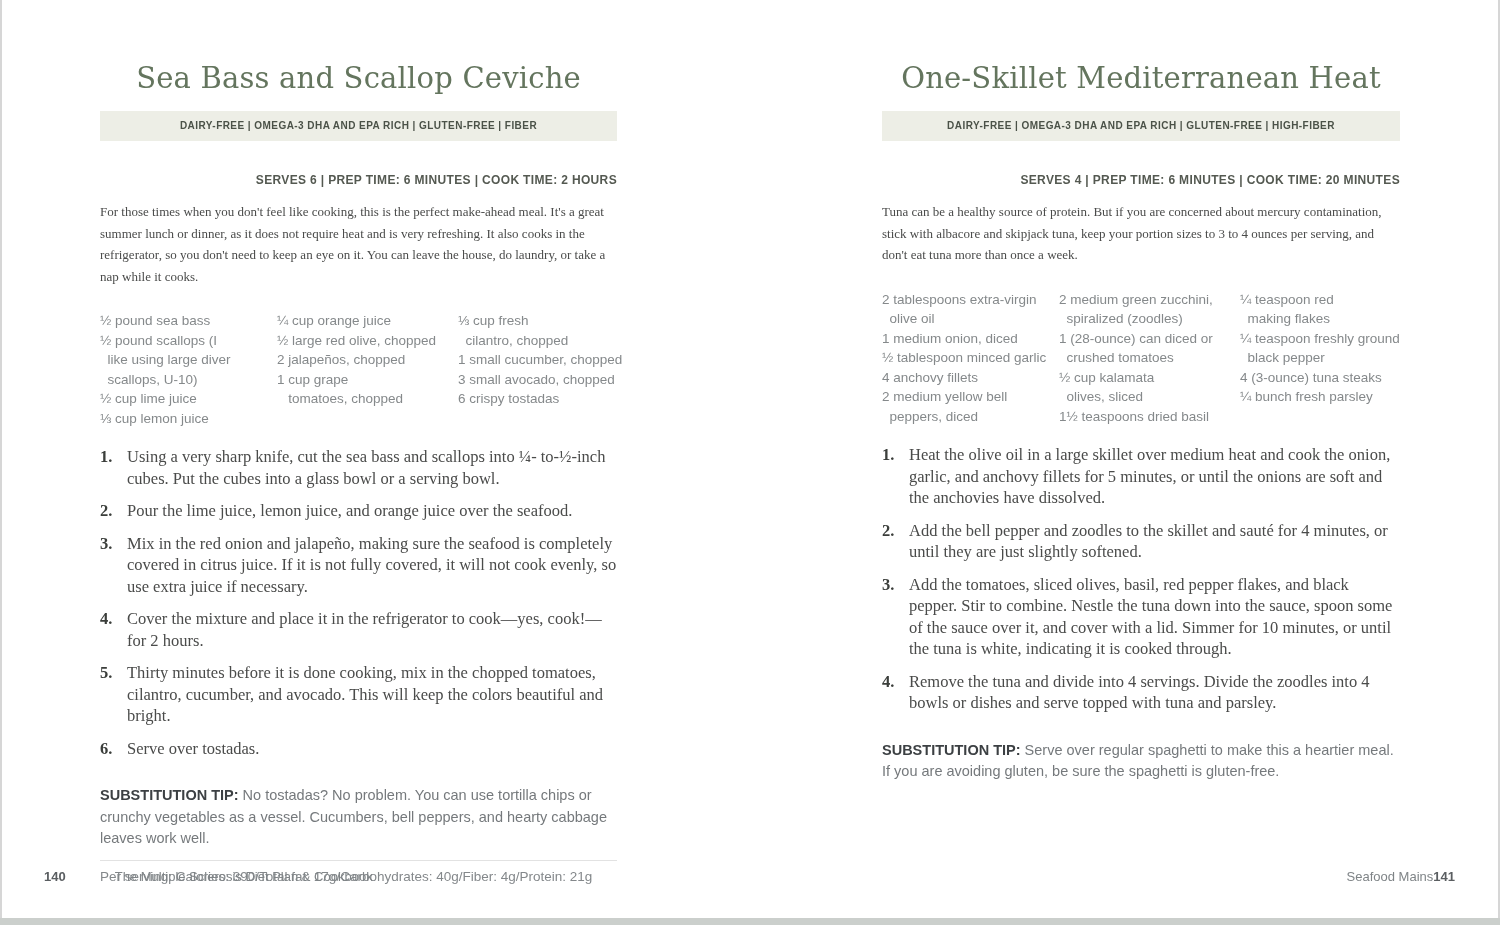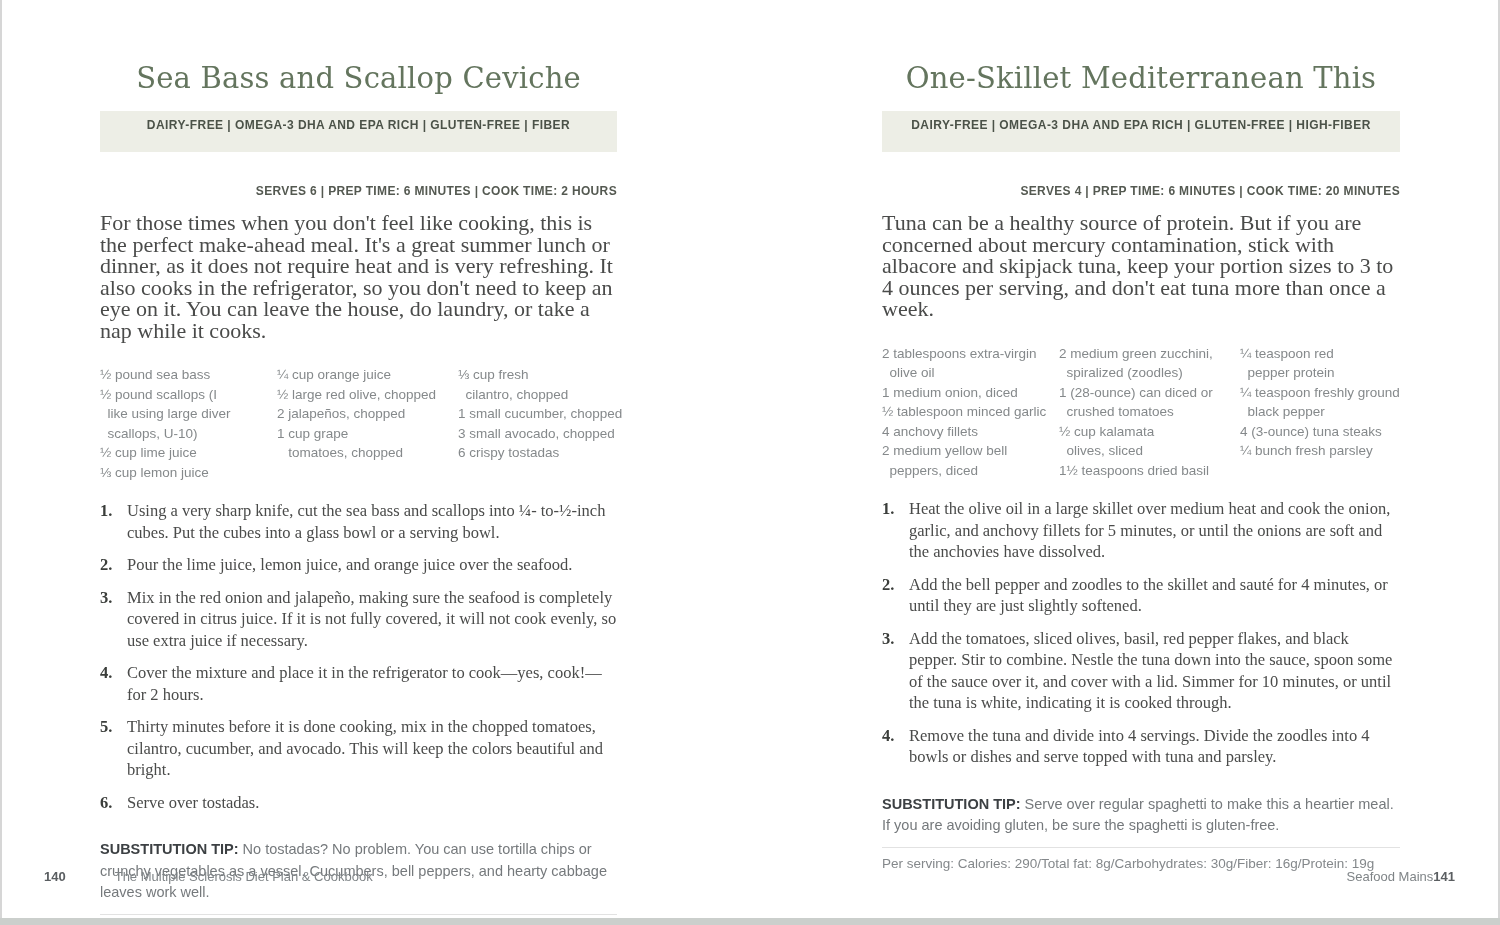--- a/index.html
+++ b/index.html
@@ -24,40 +24,40 @@
     font-family:"DejaVu Serif","Liberation Serif",serif;
     font-weight:normal;
     font-size:29px;
     line-height:40px;
     color:#64755e;
     letter-spacing:0.2px;
   }
   .badge-banner {
     margin-top:13px;
     background:#edeee6;
-    height:41px;
+    height:30px;
     line-height:29px;
     text-align:center;
     font-weight:bold;
-    font-size:12px;
+    font-size:10px;
     letter-spacing:0.45px;
     color:#4b5248;
   }
   .meta-line {
     margin-top:32px;
     text-align:right;
     font-weight:bold;
     font-size:12px;
     letter-spacing:0.35px;
     color:#545951;
   }
   .intro {
     margin-top:14px;
     font-family:"Liberation Serif",serif;
-    font-size:22px;
+    font-size:13px;
     line-height:21.5px;
     color:#4a4b4a;
   }
   .ingredients {
     margin-top:24px;
     display:grid;
     grid-template-columns:177px 181px 1fr;
     column-gap:0;
     font-size:13.5px;
     line-height:19.5px;
@@ -147,21 +147,21 @@
       <li class="step">Mix in the red onion and jalapeño, making sure the seafood is completely covered in citrus juice. If it is not fully covered, it will not cook evenly, so use extra juice if necessary.</li>
       <li class="step">Cover the mixture and place it in the refrigerator to cook—yes, cook!—for 2 hours.</li>
       <li class="step">Thirty minutes before it is done cooking, mix in the chopped tomatoes, cilantro, cucumber, and avocado. This will keep the colors beautiful and bright.</li>
       <li class="step">Serve over tostadas.</li>
     </ol>
   <p class="tip"><span class="tip-label">SUBSTITUTION TIP:</span><span> No tostadas? No problem. You can use tortilla chips or crunchy vegetables as a vessel. Cucumbers, bell peppers, and hearty cabbage leaves work well.</span></p>
   <div class="nutrition">Per serving: Calories: 390/Total fat: 17g/Carbohydrates: 40g/Fiber: 4g/Protein: 21g</div>
 </article>
 
 <article class="recipe right">
-  <h1 class="recipe-title">One-Skillet Mediterranean This</h1>
+  <h1 class="recipe-title">One-Skillet Mediterranean Heat</h1>
   <div class="badge-banner">DAIRY-FREE | OMEGA-3 DHA AND EPA RICH | GLUTEN-FREE | HIGH-FIBER</div>
   <div class="meta-line">SERVES 4 | PREP TIME: 6 MINUTES | COOK TIME: 20 MINUTES</div>
   <p class="intro">Tuna can be a healthy source of protein. But if you are concerned about mercury contamination, stick with albacore and skipjack tuna, keep your portion sizes to 3 to 4 ounces per serving, and don't eat tuna more than once a week.</p>
   <div class="ingredients">
     <div class="ing-col">
         <div class="ing-line">2 tablespoons extra-virgin</div>
         <div class="ing-line">  olive oil</div>
         <div class="ing-line">1 medium onion, diced</div>
         <div class="ing-line">½ tablespoon minced garlic</div>
         <div class="ing-line">4 anchovy fillets</div>
@@ -172,35 +172,34 @@
         <div class="ing-line">2 medium green zucchini,</div>
         <div class="ing-line">  spiralized (zoodles)</div>
         <div class="ing-line">1 (28-ounce) can diced or</div>
         <div class="ing-line">  crushed tomatoes</div>
         <div class="ing-line">½ cup kalamata</div>
         <div class="ing-line">  olives, sliced</div>
         <div class="ing-line">1½ teaspoons dried basil</div>
       </div>
     <div class="ing-col">
         <div class="ing-line">¼ teaspoon red</div>
-        <div class="ing-line">  pepper protein</div>
+        <div class="ing-line">  making flakes</div>
         <div class="ing-line">¼ teaspoon freshly ground</div>
         <div class="ing-line">  black pepper</div>
         <div class="ing-line">4 (3-ounce) tuna steaks</div>
         <div class="ing-line">¼ bunch fresh parsley</div>
       </div>
   </div>
   <ol class="steps">
       <li class="step">Heat the olive oil in a large skillet over medium heat and cook the onion, garlic, and anchovy fillets for 5 minutes, or until the onions are soft and the anchovies have dissolved.</li>
       <li class="step">Add the bell pepper and zoodles to the skillet and sauté for 4 minutes, or until they are just slightly softened.</li>
       <li class="step">Add the tomatoes, sliced olives, basil, red pepper flakes, and black pepper. Stir to combine. Nestle the tuna down into the sauce, spoon some of the sauce over it, and cover with a lid. Simmer for 10 minutes, or until the tuna is white, indicating it is cooked through.</li>
       <li class="step">Remove the tuna and divide into 4 servings. Divide the zoodles into 4 bowls or dishes and serve topped with tuna and parsley.</li>
     </ol>
   <p class="tip"><span class="tip-label">SUBSTITUTION TIP:</span><span> Serve over regular spaghetti to make this a heartier meal. If you are avoiding gluten, be sure the spaghetti is gluten-free.</span></p>
-  <div class="nutrition">Per serving: Calories: 290/Total fat: 8g/Carbohydrates: 30g/Fiber: 16g/Protein: 19g</div>
 </article>
 
 <div class="footer fl">
   <span class="pagenum">140</span>
   <span>The Multiple Sclerosis Diet Plan &amp; Cookbook</span>
 </div>
 <div class="footer fr">
   <span>Seafood Mains</span>
   <span class="pagenum">141</span>
 </div>

